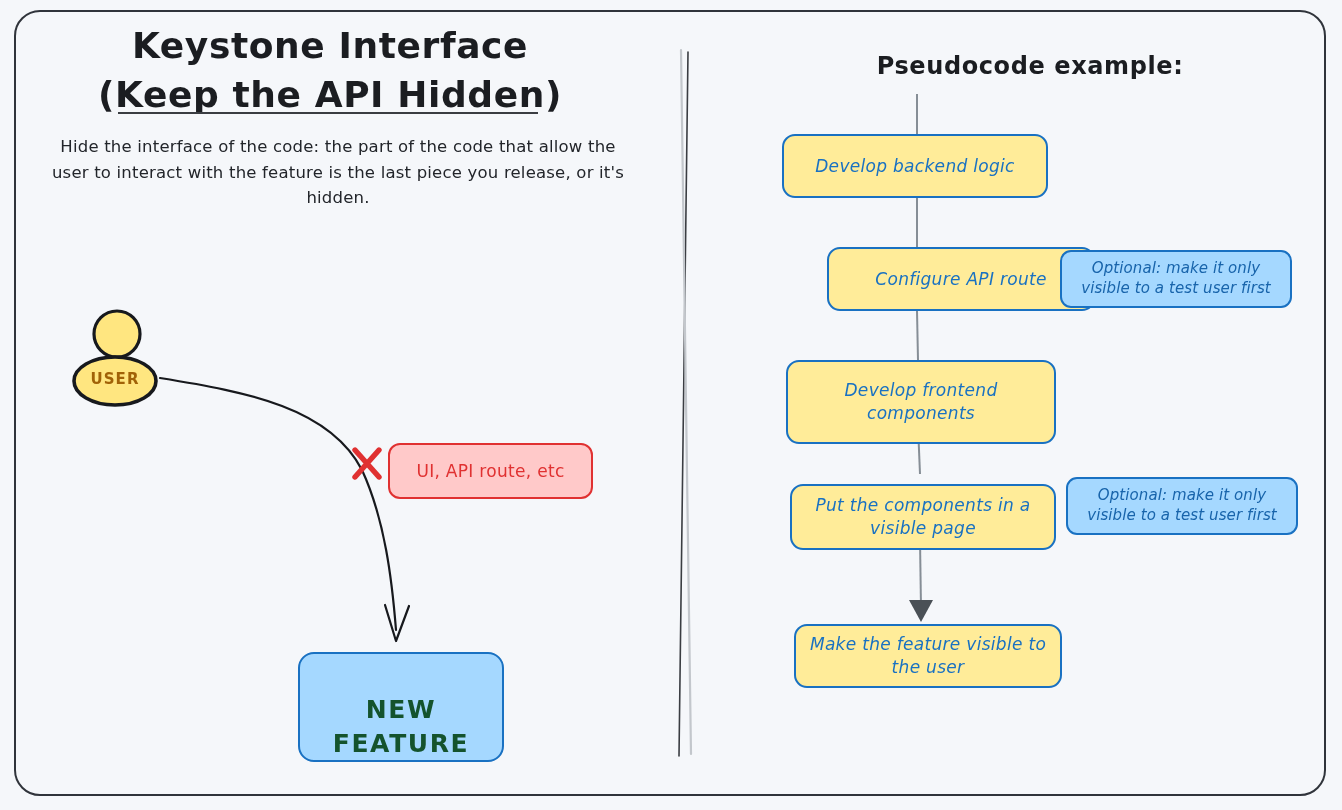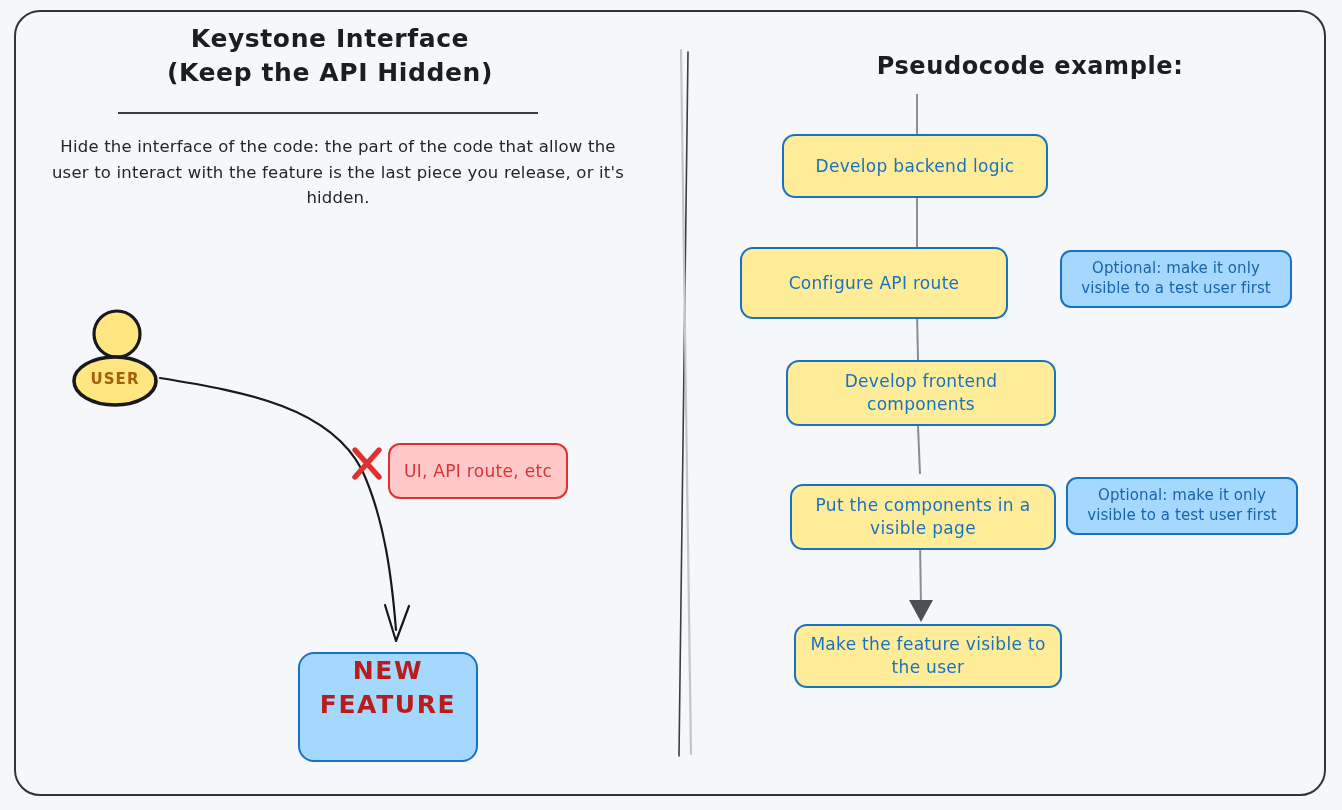--- a/index.html
+++ b/index.html
@@ -36,21 +36,21 @@
   }
 
   
   .title {
     position: absolute;
     left: 60px;
     top: 22px;
     width: 540px;
     text-align: center;
     font-family: "DejaVu Sans", sans-serif;
-    font-size: 25px;
+    font-size: 36px;
     font-weight: 600;
     color: #1b1d21;
     line-height: 1.36;
     letter-spacing: 0.6px;
   }
   .title-line1 { display: block; }
   .title-line2 { display: block; }
 
   .title-rule {
     position: absolute;
@@ -82,49 +82,49 @@
     font-size: 15px;
     font-weight: 700;
     color: #a16207;
     letter-spacing: 1.1px;
   }
 
   .redbox {
     position: absolute;
     left: 388px;
     top: 443px;
-    width: 180px;
+    width: 205px;
     height: 56px;
     background: #ffc9c9;
     border: 2.2px solid #e03131;
     border-radius: 12px;
     box-sizing: border-box;
     display: flex;
     align-items: center;
     justify-content: center;
     color: #e03131;
     font-size: 17px;
     letter-spacing: 0.3px;
   }
 
   .newfeature {
     position: absolute;
     left: 298px;
     top: 652px;
-    width: 180px;
+    width: 206px;
     height: 110px;
     background: #a5d8ff;
     border: 2.6px solid #1971c2;
     border-radius: 16px;
     box-sizing: border-box;
     display: flex;
     flex-direction: column;
     align-items: center;
-    justify-content: flex-start;
-    color: #b91c1c;
+    justify-content: flex-end;
+    color: #14532d;
     font-size: 25px;
     font-weight: 600;
     letter-spacing: 1.6px;
     line-height: 1.34;
   }
   .newfeature span { display: block; text-align: center; }
 
   
   .pseudo-title {
     position: absolute;
@@ -142,41 +142,42 @@
     position: absolute;
     box-sizing: border-box;
     display: flex;
     align-items: center;
     justify-content: center;
     text-align: center;
     border-radius: 13px;
     font-size: 17px;
     line-height: 1.33;
     padding: 16px 10px;
+    font-style: italic;
   }
   .node.step {
     background: #ffec99;
     border: 2.6px solid #1971c2;
     color: #1971c2;
     letter-spacing: 0.3px;
   }
   .node.note {
     background: #a5d8ff;
     border: 2.4px solid #1971c2;
     color: #1864ab;
     font-size: 15px;
     border-radius: 11px;
     letter-spacing: 0.1px;
     justify-content: center;
   }
 
   #n1 { left: 782px; top: 134px; width: 266px; height: 64px; }
-  #n2 { left: 740px; top: 247px; width: 268px; height: 72px; }
+  #n2 { left: 827px; top: 247px; width: 268px; height: 64px; }
   #o2 { left: 1060px; top: 250px; width: 232px; height: 58px; }
-  #n3 { left: 786px; top: 360px; width: 270px; height: 66px; justify-content: center; }
+  #n3 { left: 786px; top: 360px; width: 270px; height: 84px; justify-content: center; }
   #n4 { left: 790px; top: 484px; width: 266px; height: 66px; }
   #o4 { left: 1066px; top: 477px; width: 232px; height: 58px; }
   #n5 { left: 794px; top: 624px; width: 268px; height: 64px; }
 </style>
 </head>
 <body>
 
 <div id="canvas">
 
   <div class="frame"></div>

